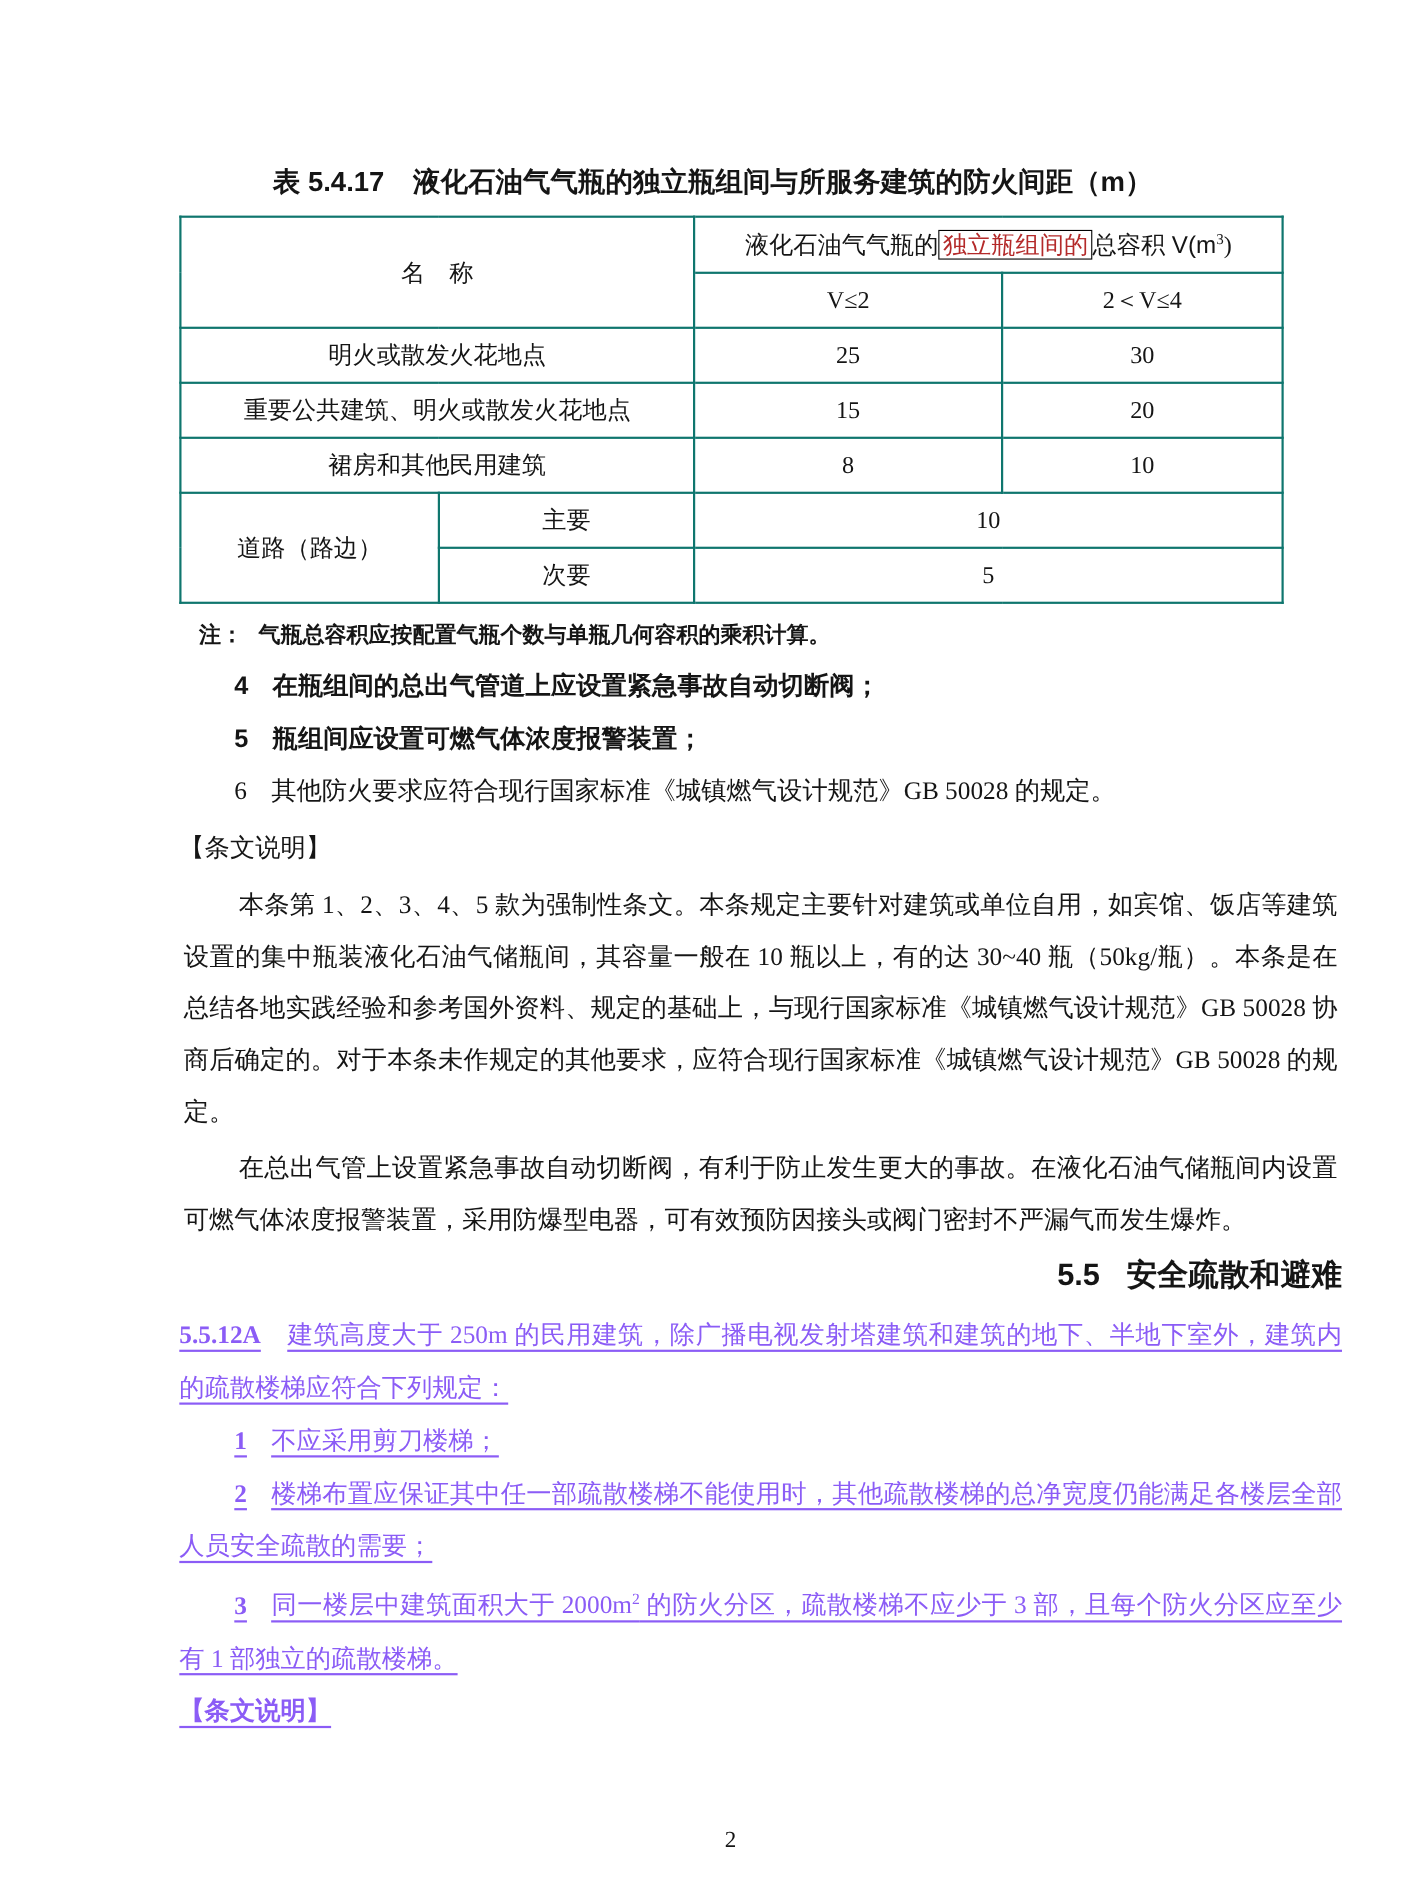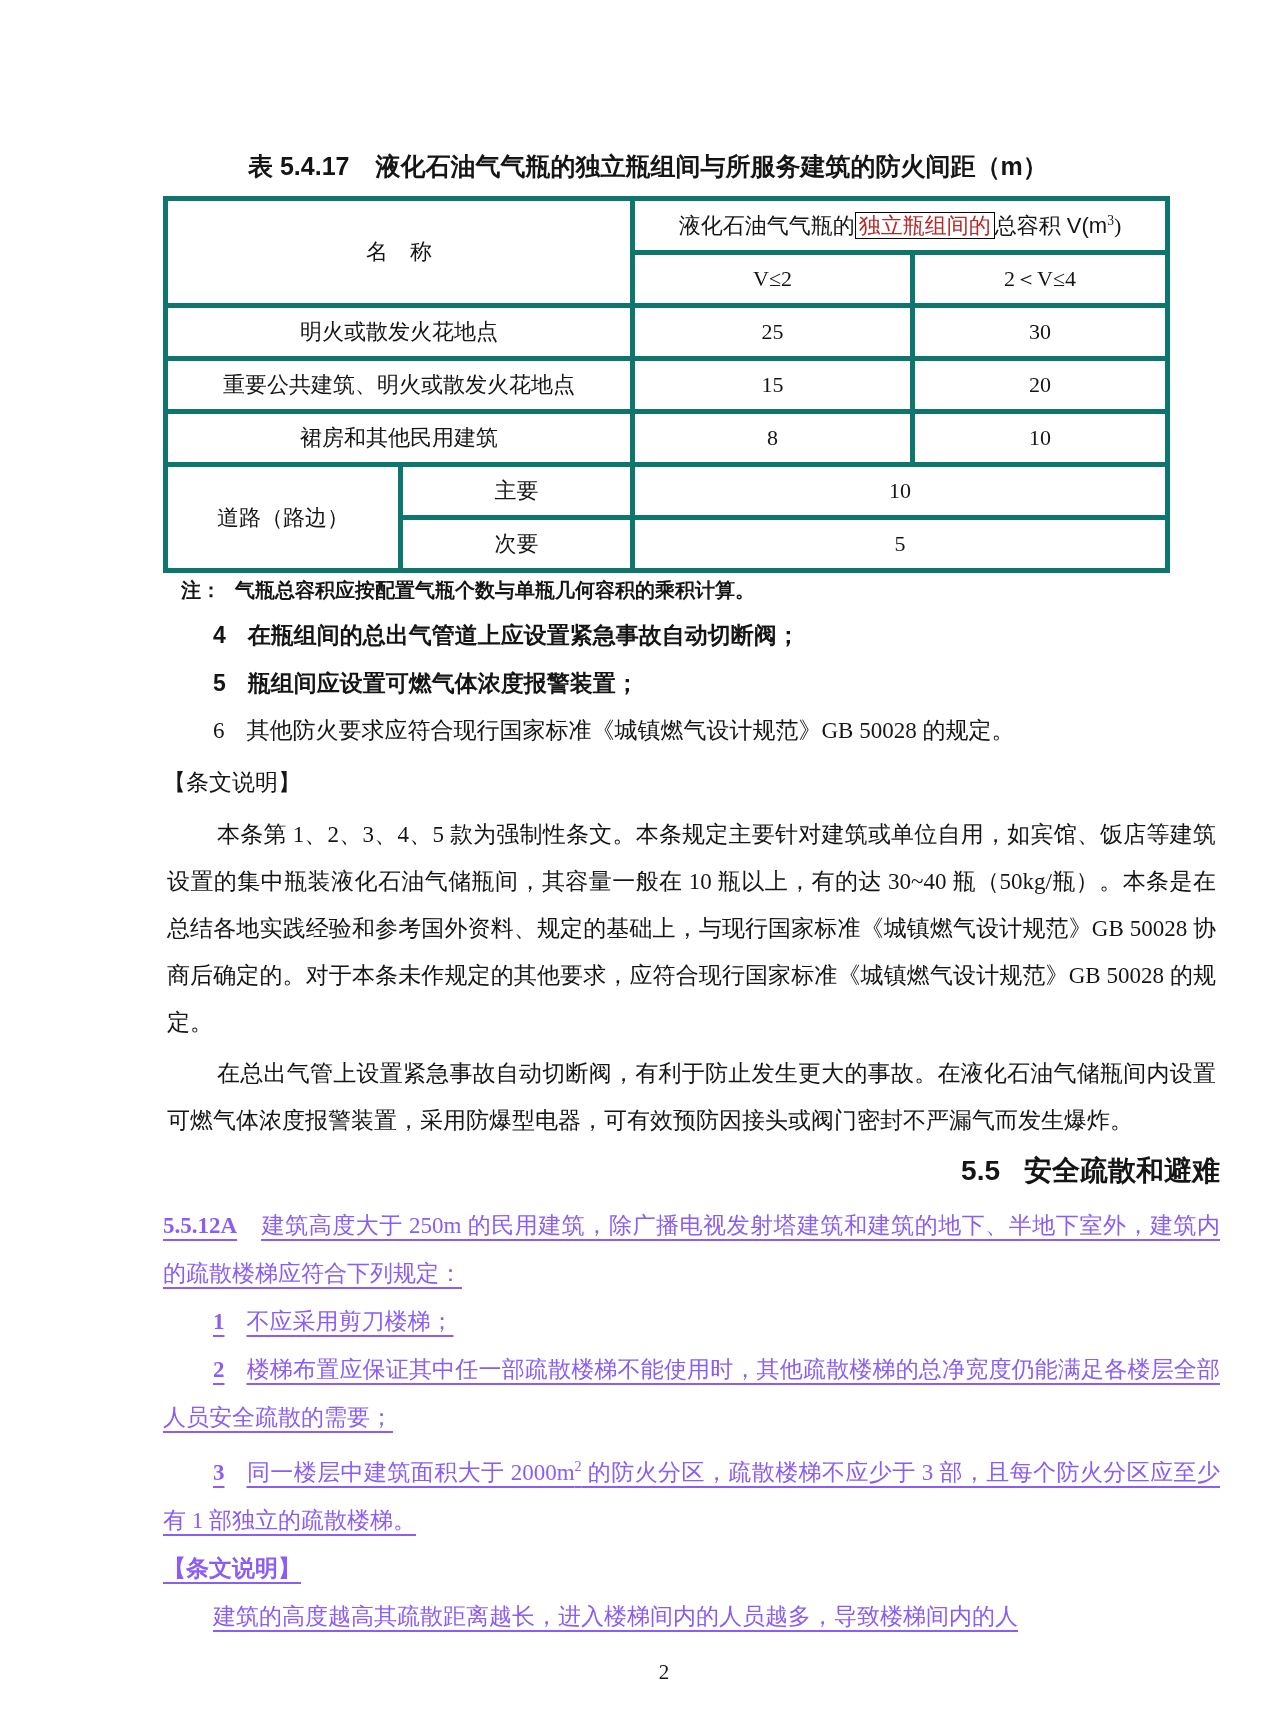--- a/index.html
+++ b/index.html
@@ -21,34 +21,34 @@
     padding-left:85px;white-space:nowrap;
   }
   .tcaption .cap-label{margin-right:26px;}
 
   
   table.spec{
     width:1002px;border-collapse:collapse;margin-top:14px;
     table-layout:fixed;border:2px solid #000;
   }
   table.spec td{
-    border:5px solid #0f766e;font-size:22px;text-align:center;
+    border:2px solid #0f766e;font-size:22px;text-align:center;
     padding:0;vertical-align:middle;
   }
   tr.rh1 td{height:49px;}
   tr.rh2 td{height:48px;}
   tr.rdata td{height:48px;}
   td.c-left{text-align:left;padding-left:48px;}
   td.c-sub{text-align:left;padding-left:13px;}
   .boxed{color:#b42a2a;border:1px solid #000;padding:0 3px;}
   sup{font-size:0.62em;}
 
   
   .tnote{
-    margin-top:4px;font-size:20px;line-height:26px;padding-left:18px;
+    margin-top:16px;font-size:20px;line-height:26px;padding-left:18px;
     font-weight:600;
   }
   .tnote .note-label{margin-right:14px;}
 
   
   .items{margin-top:8px;font-size:23px;line-height:48px;}
   .item .inum{padding-left:50px;margin-right:22px;}
   .item.strong{font-weight:700;}
 
   
@@ -175,17 +175,16 @@
     <span class="inum">1</span><span>不应采用剪刀楼梯；</span>
   </div>
   <div class="rev-item red u">
     <span class="inum">2</span><span>楼梯布置应保证其中任一部疏散楼梯不能使用时，其他疏散楼梯的总净宽度仍能满足各楼层全部人员安全疏散的需要；</span>
   </div>
   <div class="rev-item red u">
     <span class="inum">3</span><span>同一楼层中建筑面积大于 2000m</span><sup>2</sup><span> 的防火分区，疏散楼梯不应少于 3 部，且每个防火分区应至少有 1 部独立的疏散楼梯。</span>
   </div>
 
   <div class="rev-expl-head red u">【条文说明】</div>
-  <div class="rev-para red u">建筑的高度越高其疏散距离越长，进入楼梯间内的人员越多，导致楼梯间内的人</div>
 
   <div class="page-num">2</div>
 
 </div>
 
 </body></html>

